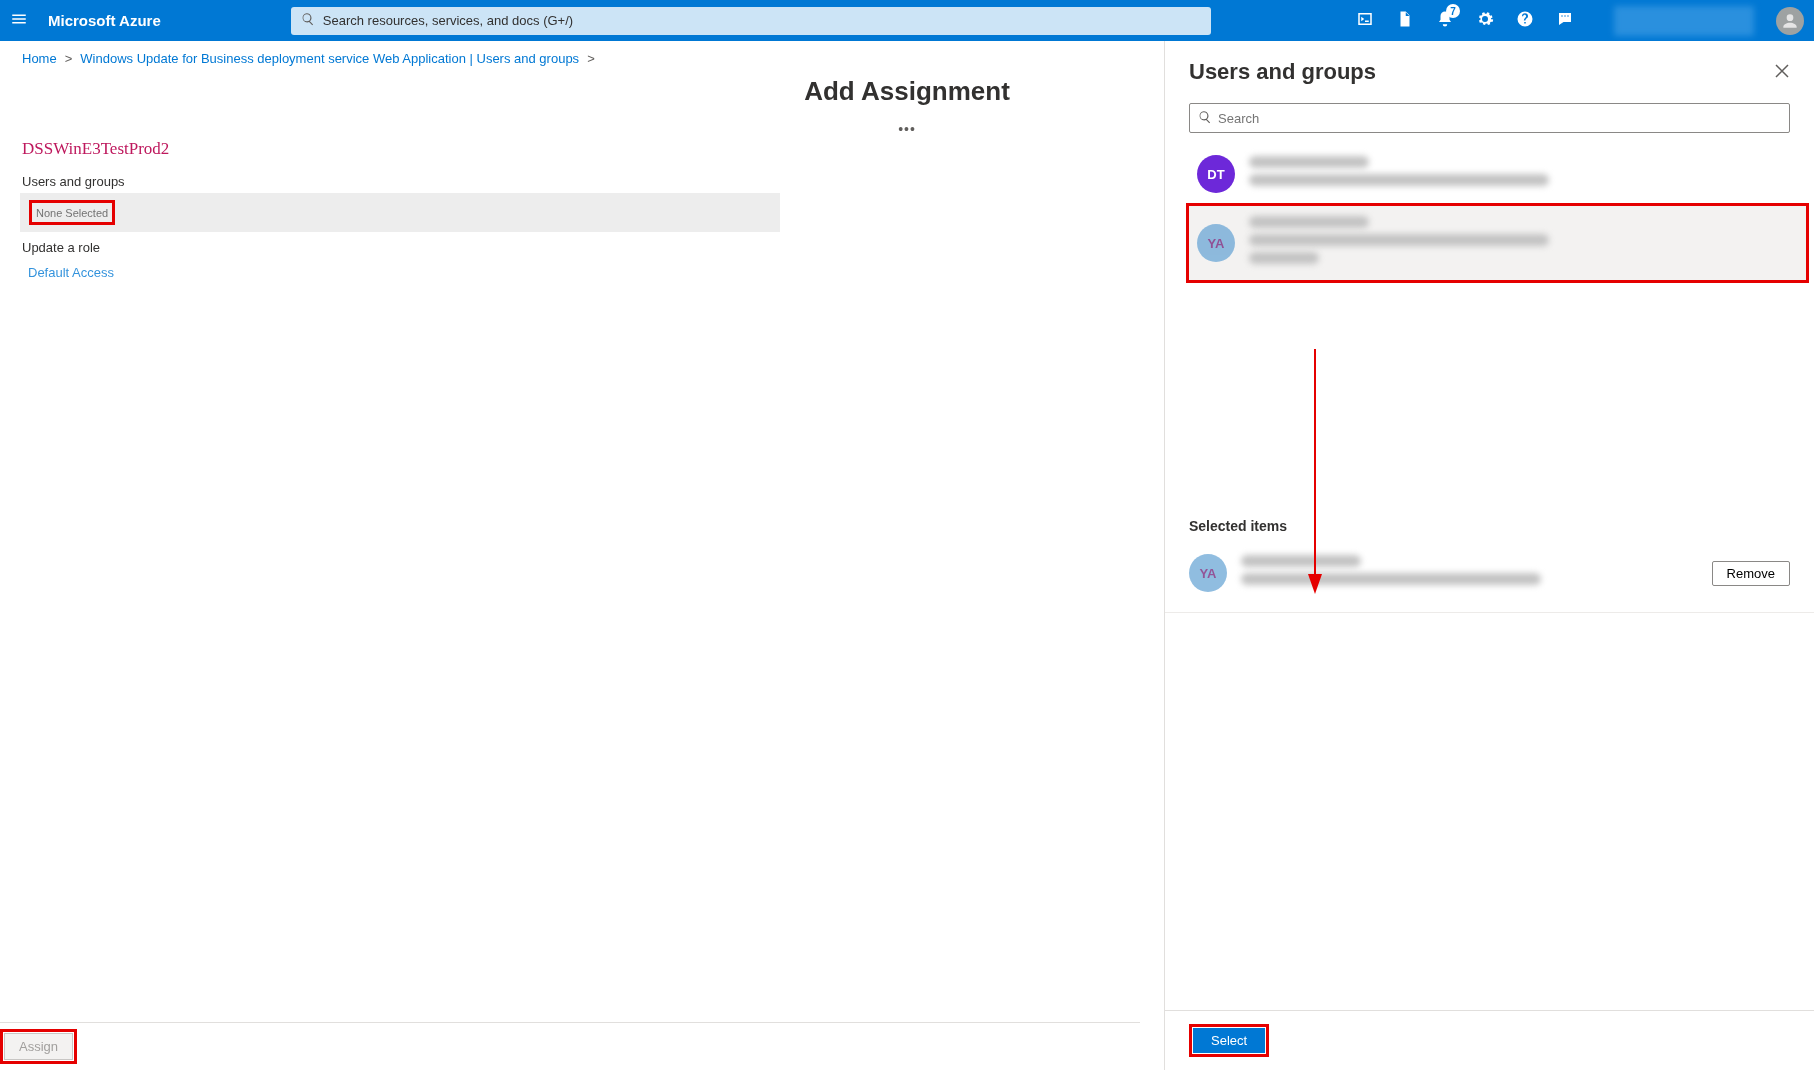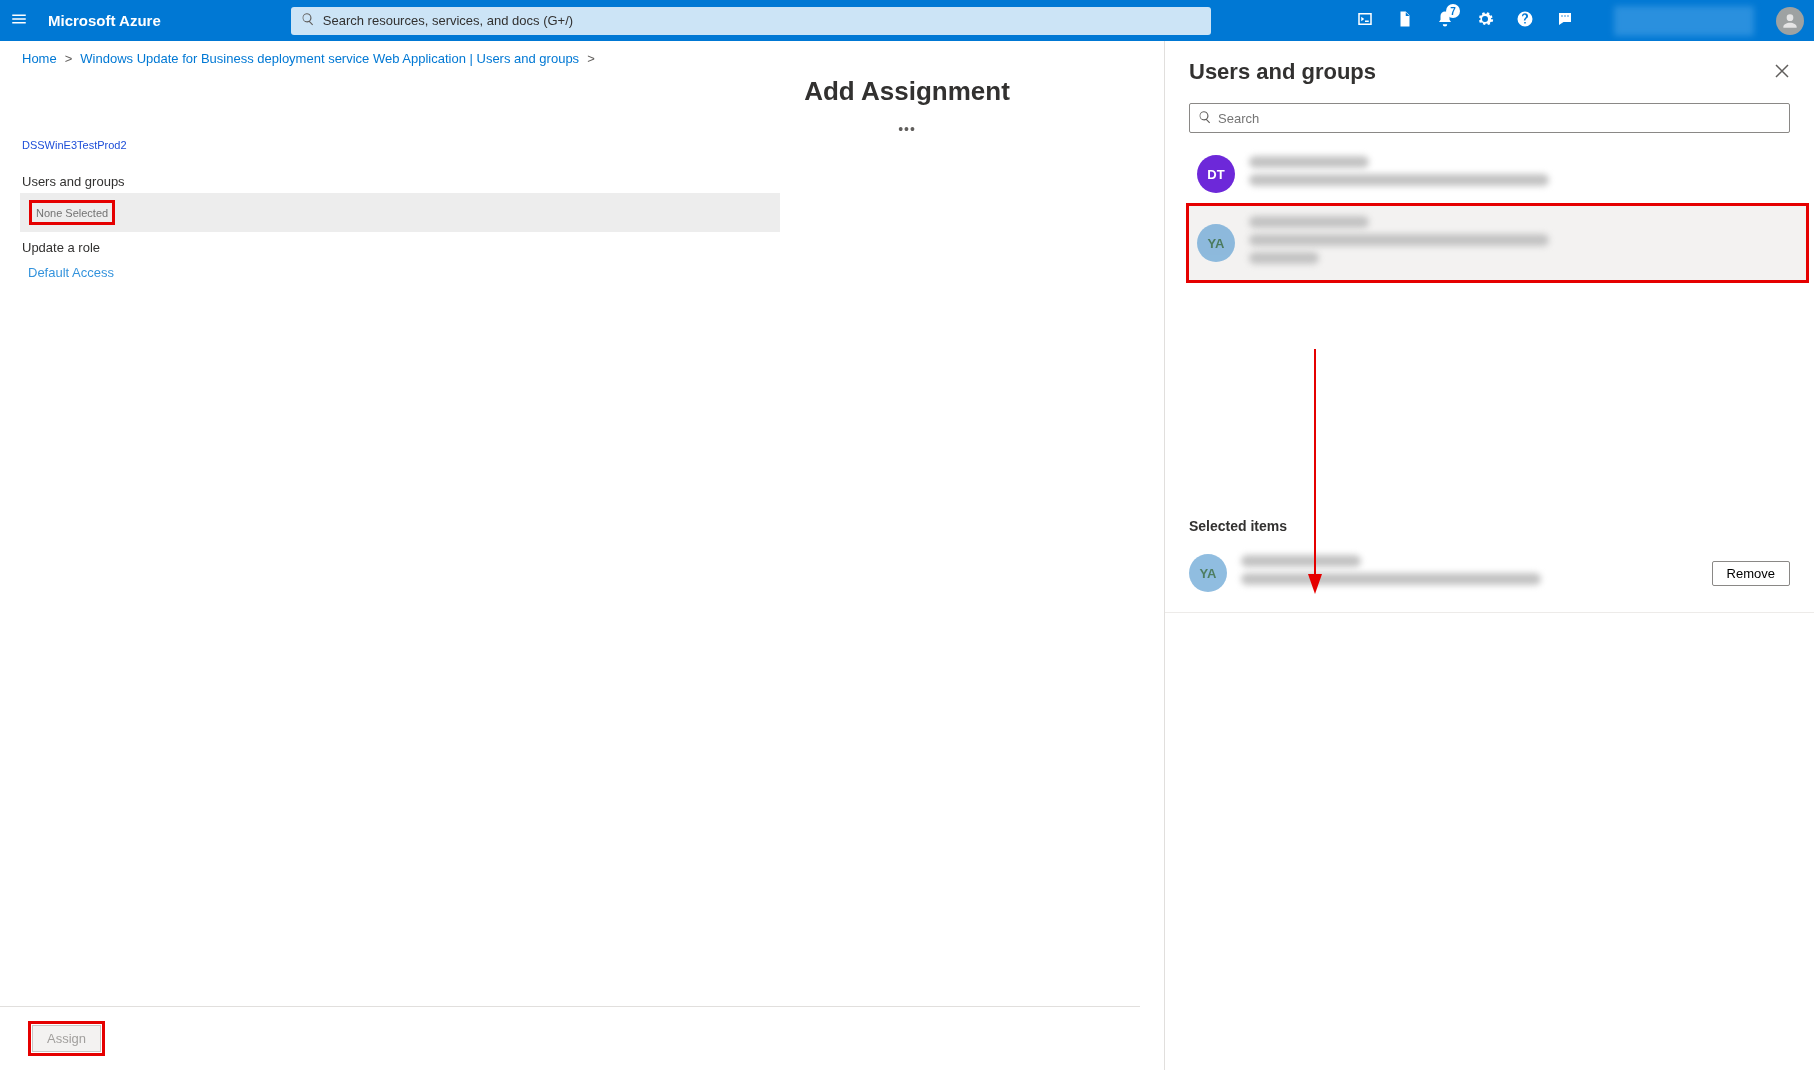--- a/index.html
+++ b/index.html
@@ -89,21 +89,21 @@
     font-size: 13px;
     color: #605e5c;
   }
   .breadcrumb a { color: #0078d4; text-decoration: none; cursor: pointer; }
   .breadcrumb .chev { color: #605e5c; }
 
   
   .page-title-row { padding: 4px 22px 2px; display: flex; align-items: center; gap: 14px; flex-direction: column; }
   .page-title { font-size: 26px; font-weight: 600; }
   .more-dots { color: #605e5c; letter-spacing: 1px; cursor: pointer; font-size: 14px; }
-  .page-subtitle { padding: 0 22px 18px; font-size: 11px; color: #1d4ed8; }
+  .page-subtitle { padding: 0 22px 18px; font-size: 17px; color: #be185d; font-family: Liberation Serif, serif; }
 
   
   .left-panel {
     position: absolute;
     left: 20px; top: 170px;
     width: 760px;
   }
   .field-block { margin-bottom: 4px; }
   .field-label { font-size: 13px; color: #323130; padding: 4px 2px; }
   .field-row {
@@ -117,23 +117,22 @@
 
   .role-row { padding: 6px 8px; }
   .role-row a { color: #0078d4; cursor: pointer; font-size: 13px; opacity: .8; }
 
   
   .bottom-left {
     position: absolute;
     left: 0; bottom: 0;
     width: 1140px;
     border-top: 1px solid #e1dfdd;
-    height: 64px;
+    height: 48px;
     display:flex; align-items:center;
-    padding-left: 28px;
   }
   .assign-btn {
     border: 1px solid #c8c6c4;
     background: #f3f2f1;
     color: #a19f9d;
     padding: 5px 14px;
     font-size: 13px;
     cursor: not-allowed;
   }
   .assign-btn-wrap { border: 3px solid #e50000; padding: 1px; display:inline-block; }
@@ -180,21 +179,21 @@
   .user-item.selected-wrap {
     border: 3px solid #e50000;
     margin: 0 -3px;
   }
   .avatar {
     width: 38px; height: 38px; border-radius:50%;
     display:flex; align-items:center; justify-content:center;
     font-weight:600; font-size:13px; color:#fff;
   }
   .avatar.dt { background:#6d28d9; }
-  .avatar.ya { background:#6ba7d6; color:#14532d; opacity:.75; }
+  .avatar.ya { background:#6ba7d6; color:#701a75; opacity:.75; }
   .user-text { flex:1; }
   .blur-line {
     background: #c3c3c3;
     height: 12px;
     border-radius: 6px;
     filter: blur(3px);
     margin-bottom: 6px;
   }
   .blur-line.short { width: 120px; }
   .blur-line.long { width: 300px; }
@@ -363,18 +362,23 @@
     <div class="sel-item">
       <div class="avatar ya">YA</div>
       <div class="user-text">
         <div class="blur-line short"></div>
         <div class="blur-line long"></div>
       </div>
       <button class="remove-btn">Remove</button>
     </div>
   </div>
 
+  <div class="fly-bottom">
+    <span class="select-btn-wrap">
+      <button class="select-btn">Select</button>
+    </span>
+  </div>
 </div>
 
 <svg class="arrow-svg" width="40" height="250">
   <line x1="20" y1="0" x2="20" y2="230" stroke="#e50000" stroke-width="2"></line>
   <polygon points="13,225 27,225 20,245" fill="#e50000"></polygon>
 </svg>
 
 </body></html>

